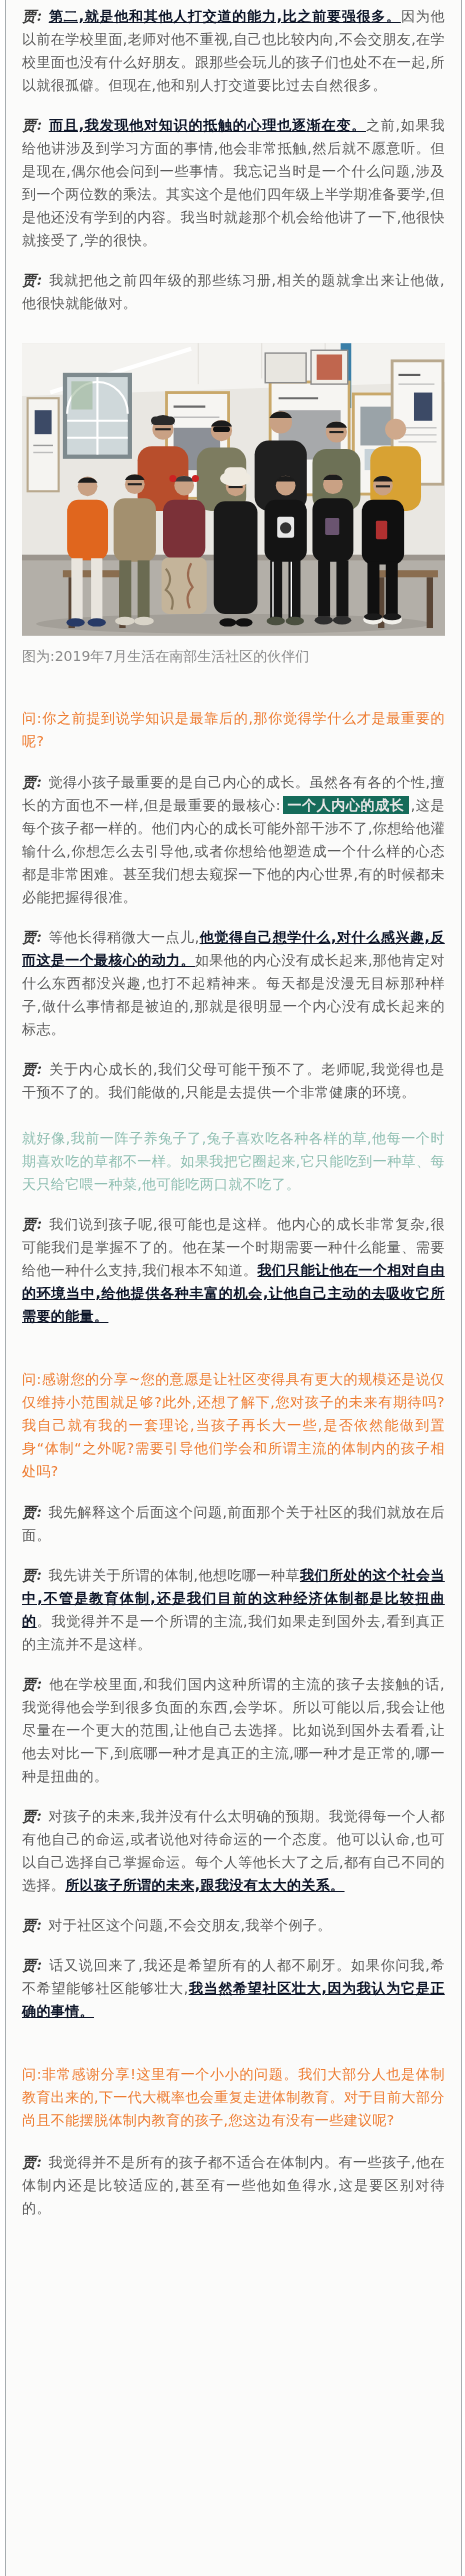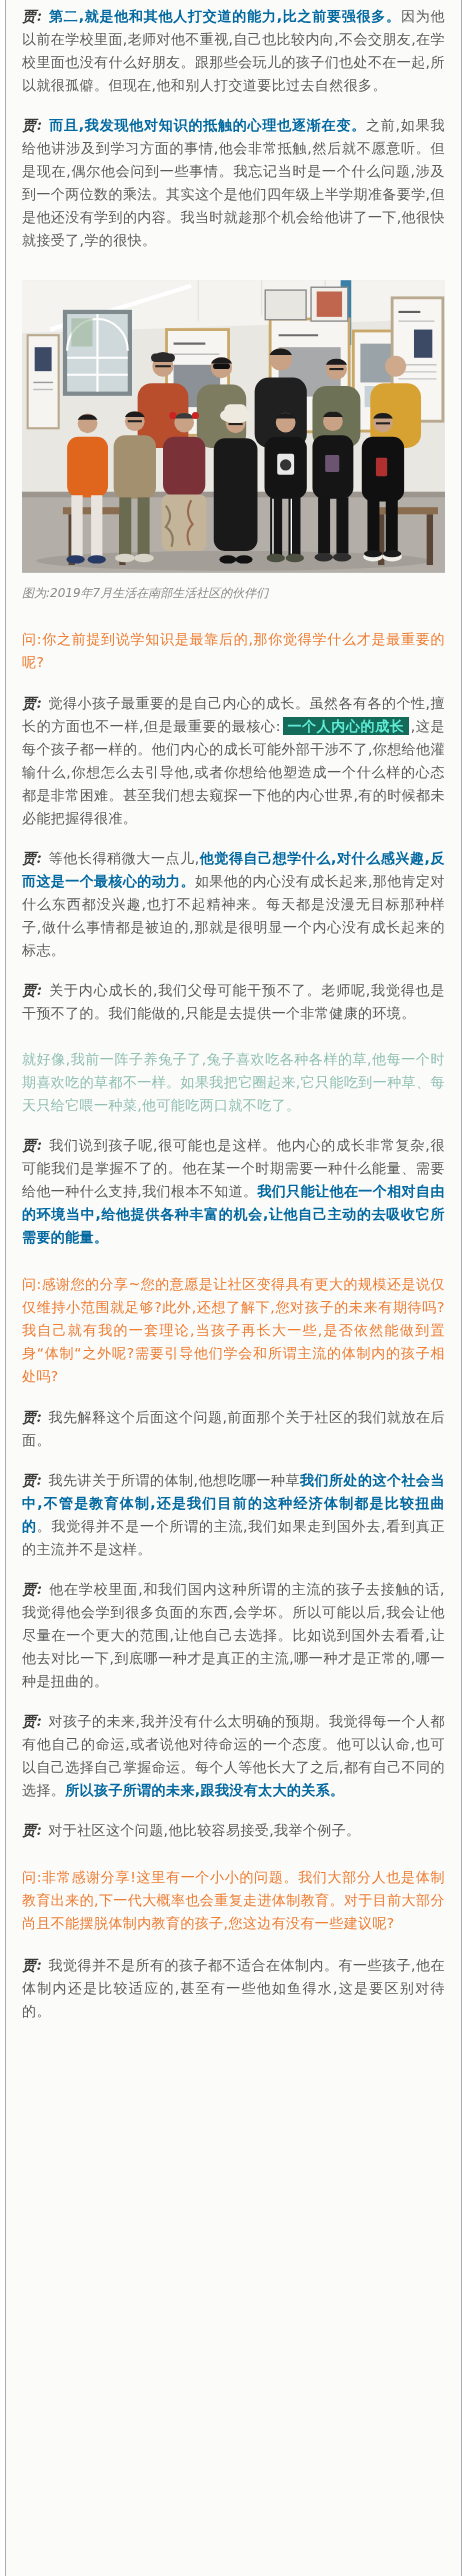--- a/index.html
+++ b/index.html
@@ -15,43 +15,44 @@
     position:relative;padding:0 16px;margin-top:-10.6px;
   }
   .para{
     font-size:14px;line-height:23px;color:#5b5b5b;
     margin:17px 0;text-align:justify;letter-spacing:0.4px;
   }
   .spk{
     font-style:italic;font-weight:bold;color:#3a3a3a;
     font-family:"DejaVu Serif",serif;margin-right:6.4px;
   }
-  .teal{color:#0369a1;font-weight:bold;}
+  .teal{color:#0f172a;font-weight:bold;text-decoration:underline;}
   .light{color:#8fbfb2;margin-top:23px;}
   .hl{
-    background:#156b5a;color:#5eead4;font-weight:bold;
+    background:#156b5a;color:#e5e5e5;font-weight:bold;
     padding:1.4px 4.2px;margin:0 2.1px;
   }
   .question{color:#ee7c31;margin-top:37px;margin-bottom:18.3px;}
   .photo-wrap{margin:28px 0 10px 0;}
   .photo-wrap svg{display:block;width:423px;height:293px;margin:0 auto;}
-  .caption{font-size:12px;color:#8b8b8b;margin:10px 0 0 0;line-height:21px;font-style:italic;}
-  .q-gap{margin-top:24px;}
+  .caption{font-size:14px;color:#8b8b8b;margin:10px 0 0 0;line-height:21px;}
+  .q-gap{margin-top:40px;}
 </style>
 </head>
 <body>
 
 <div class="page">
   <div class="frame">
     <div class="content">
 
       <p class="para"><span class="spk">贾:</span><span class="teal">第二,就是他和其他人打交道的能力,比之前要强很多。</span><span>因为他以前在学校里面,老师对他不重视,自己也比较内向,不会交朋友,在学校里面也没有什么好朋友。跟那些会玩儿的孩子们也处不在一起,所以就很孤僻。但现在,他和别人打交道要比过去自然很多。</span></p>
 
       <p class="para"><span class="spk">贾:</span><span class="teal">而且,我发现他对知识的抵触的心理也逐渐在变。</span><span>之前,如果我给他讲涉及到学习方面的事情,他会非常抵触,然后就不愿意听。但是现在,偶尔他会问到一些事情。我忘记当时是一个什么问题,涉及到一个两位数的乘法。其实这个是他们四年级上半学期准备要学,但是他还没有学到的内容。我当时就趁那个机会给他讲了一下,他很快就接受了,学的很快。</span></p>
 
+      <p class="para"><span class="spk">贾:</span><span>我就把他之前四年级的那些练习册,相关的题就拿出来让他做,他很快就能做对。</span></p>
 
 
       <div class="photo-wrap">
         <svg viewBox="0 0 600 415" xmlns="http://www.w3.org/2000/svg">
 
           <rect x="0" y="0" width="600" height="415" fill="#e9e7e2"></rect>
           <polygon points="0,0 600,0 600,55 0,75" fill="#f4f3f0"></polygon>
           <line x1="40" y1="70" x2="240" y2="8" stroke="#ffffff" stroke-width="6"></line>
           <line x1="250" y1="0" x2="250" y2="58" stroke="#d8d5cf" stroke-width="1"></line>
           <line x1="340" y1="0" x2="340" y2="50" stroke="#d8d5cf" stroke-width="1"></line>
@@ -245,23 +246,24 @@
       <p class="para question q-gap"><span>问:感谢您的分享~您的意愿是让社区变得具有更大的规模还是说仅仅维持小范围就足够?此外,还想了解下,您对孩子的未来有期待吗?我自己就有我的一套理论,当孩子再长大一些,是否依然能做到置身“体制“之外呢?需要引导他们学会和所谓主流的体制内的孩子相处吗?</span></p>
 
       <p class="para"><span class="spk">贾:</span><span>我先解释这个后面这个问题,前面那个关于社区的我们就放在后面。</span></p>
 
       <p class="para"><span class="spk">贾:</span><span>我先讲关于所谓的体制,他想吃哪一种草</span><span class="teal">我们所处的这个社会当中,不管是教育体制,还是我们目前的这种经济体制都是比较扭曲的</span><span>。我觉得并不是一个所谓的主流,我们如果走到国外去,看到真正的主流并不是这样。</span></p>
 
       <p class="para"><span class="spk">贾:</span><span>他在学校里面,和我们国内这种所谓的主流的孩子去接触的话,我觉得他会学到很多负面的东西,会学坏。所以可能以后,我会让他尽量在一个更大的范围,让他自己去选择。比如说到国外去看看,让他去对比一下,到底哪一种才是真正的主流,哪一种才是正常的,哪一种是扭曲的。</span></p>
 
       <p class="para"><span class="spk">贾:</span><span>对孩子的未来,我并没有什么太明确的预期。我觉得每一个人都有他自己的命运,或者说他对待命运的一个态度。他可以认命,也可以自己选择自己掌握命运。每个人等他长大了之后,都有自己不同的选择。</span><span class="teal">所以孩子所谓的未来,跟我没有太大的关系。</span></p>
 
-      <p class="para"><span class="spk">贾:</span><span>对于社区这个问题,他比较容易接受,我举个例子。</span></p>
-
-
+      <p class="para"><span class="spk">贾:</span><span>对于社区这个问题,不会交朋友,我举个例子。</span></p>
+
+
+      <p class="para"><span class="spk">贾:</span><span>话又说回来了,我还是希望所有的人都不刷牙。如果你问我,希不希望能够社区能够壮大,</span><span class="teal">我当然希望社区壮大,因为我认为它是正确的事情。</span></p>
 
       <p class="para question q-gap"><span>问:非常感谢分享!这里有一个小小的问题。我们大部分人也是体制教育出来的,下一代大概率也会重复走进体制教育。对于目前大部分尚且不能摆脱体制内教育的孩子,您这边有没有一些建议呢?</span></p>
 
       <p class="para"><span class="spk">贾:</span><span>我觉得并不是所有的孩子都不适合在体制内。有一些孩子,他在体制内还是比较适应的,甚至有一些他如鱼得水,这是要区别对待的。</span></p>
 
     </div>
   </div>
 </div>
 
 

